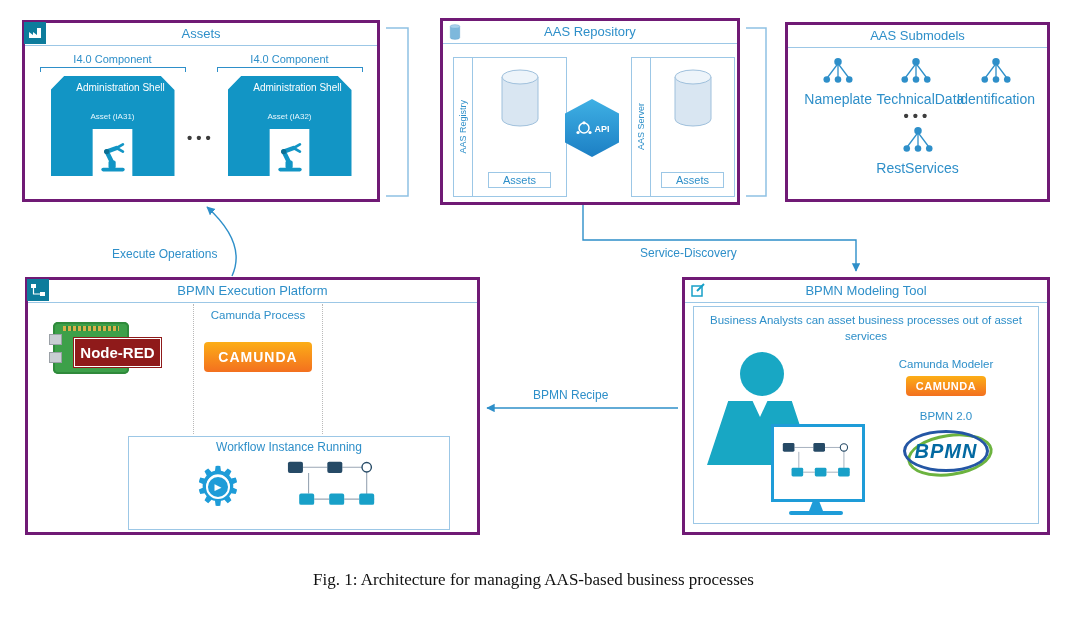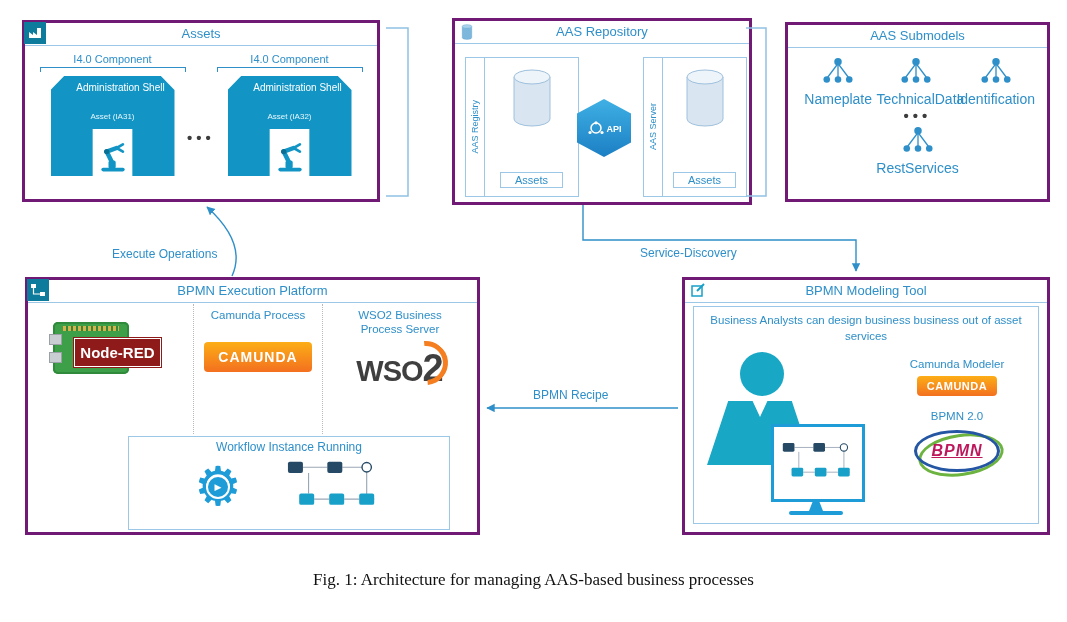--- a/index.html
+++ b/index.html
@@ -95,27 +95,27 @@
   .person{position:absolute;left:22px;top:72px;width:110px;}
   .person-head{width:44px;height:44px;border-radius:50%;background:#18a7c4;margin:0 auto;}
   .person-body{margin-top:5px;width:106px;height:64px;background:#18a7c4;
     clip-path:polygon(0 100%,20% 0,43% 0,50% 25%,57% 0,80% 0,100% 100%);}
   .monitor{position:absolute;left:86px;top:144px;width:88px;height:72px;border:3px solid #1e9cd8;
            background:#fff;z-index:2;box-sizing:content-box;}
   .monitor-stand{position:absolute;left:124px;top:222px;width:14px;height:9px;background:#1e9cd8;
                  clip-path:polygon(25% 0,75% 0,100% 100%,0 100%);z-index:2;}
   .monitor-base{position:absolute;left:104px;top:231px;width:54px;height:4px;background:#1e9cd8;
                 border-radius:2px;z-index:2;}
-  .tools-col{position:absolute;left:191px;top:78px;width:162px;text-align:center;}
+  .tools-col{position:absolute;left:180px;top:78px;width:162px;text-align:center;}
   .tool-label{font-size:11.5px;color:#2e8fc9;}
   .bpmn-logo{position:relative;width:86px;height:42px;margin:8px auto 0;}
   .bpmn-ellipse{position:absolute;inset:0;border:3px solid #2456a4;border-radius:50%;box-sizing:border-box;}
   .bpmn-ellipse.green{transform:translate(4px,4px) rotate(-8deg);border-color:#6cb33f;}
   .bpmn-text{position:absolute;inset:0;display:flex;align-items:center;justify-content:center;
-             font-weight:bold;font-style:italic;font-size:16px;color:#be185d;letter-spacing:1px;text-decoration:underline;}
+             font-weight:bold;font-style:italic;font-size:20px;color:#0369a1;letter-spacing:1px;}
   .mt14{margin-top:14px;} .mt6{margin-top:6px;} .mt20{margin-top:20px;}
 
   .caption{position:absolute;left:0;right:0;top:570px;text-align:center;
            font-family:"Liberation Serif",serif;font-size:17px;color:#111;}
 </style>
 </head>
 <body>
 
 <div class="page">
 
@@ -157,21 +157,21 @@
           <rect x="7" y="30" width="26" height="4" rx="2" fill="#1295c5"></rect>
           <rect x="15" y="22" width="8" height="9" rx="2" fill="#1295c5"></rect>
           <path d="M19 24 L13 12 L24 8" stroke="#1295c5" stroke-width="5" fill="none" stroke-linecap="round" stroke-linejoin="round"></path>
           <circle cx="13" cy="12" r="3" fill="#0b6f94"></circle>
           <path d="M24 8 l7 -4 M24 8 l7 4" stroke="#1295c5" stroke-width="3" fill="none" stroke-linecap="round"></path>
         </svg>
       </div>
     </div>
   </div>
 
-  <div class="box" style="left:452px;top:18px;width:300px;height:187px;">
+  <div class="box" style="left:440px;top:18px;width:300px;height:187px;">
     <div class="box-header">AAS Repository</div>
     <span class="header-icon">
       <svg width="12" height="16" viewBox="0 0 44 60">
         <path d="M4 9 v42 a18 7 0 0 0 36 0 V9" fill="#7db8dc" stroke="#4a90c2"></path>
         <ellipse cx="22" cy="9" rx="18" ry="7" fill="#a9d2ec" stroke="#4a90c2"></ellipse>
       </svg>
     </span>
 
     <div class="panel" style="left:10px;top:36px;width:114px;height:140px;">
       <div class="panel-strip">
@@ -312,26 +312,20 @@
             <div class="port p1"></div>
             <div class="port p2"></div>
           </div>
           <div class="nodered-badge">Node-RED</div>
         </div>
       </div>
       <div class="exec-col c2">
         <div class="col-title" style="width:110px;">Camunda Process</div>
         <div class="mt20">
           <span class="camunda">CAMUNDA</span>
-        </div>
-      </div>
-      <div class="exec-col c3">
-        <div class="col-title">WSO2 Business Process Server</div>
-        <div class="wso2">
-          <span class="wso">WSO</span><span class="swoosh"></span><span class="two">2</span>
         </div>
       </div>
     </div>
 
     <div class="workflow-box">
       <div class="workflow-title">Workflow Instance Running</div>
       <div class="workflow-content">
         <div class="gear-wrap">
           <span class="gear">⚙</span>
           <span class="gear-play">▶</span>
@@ -358,21 +352,21 @@
   <div class="box" style="left:682px;top:277px;width:368px;height:258px;">
     <div class="box-header">BPMN Modeling Tool</div>
     <span class="header-icon">
       <svg width="14" height="14" viewBox="0 0 14 14">
         <rect x="1" y="3" width="10" height="10" fill="none" stroke="#18a0c8" stroke-width="1.5"></rect>
         <path d="M6 8 L13 1" stroke="#18a0c8" stroke-width="2"></path>
       </svg>
     </span>
 
     <div class="inner-box">
-      <div class="description">Business Analysts can design business business out of asset services</div>
+      <div class="description">Business Analysts can asset business processes out of asset services</div>
     </div>
 
     <div class="person">
       <div class="person-head"></div>
       <div class="person-body"></div>
     </div>
     <div class="monitor">
       <svg width="80" height="64" viewBox="0 0 110 64" style="margin:3px;">
         <g stroke="#9aa7b5" stroke-width="1.2" fill="none">
           <path d="M24 12 H50 M66 12 H87 M30 18 V40 M36 46 H52 M68 46 H84 M92 17 V46 H100"></path>

